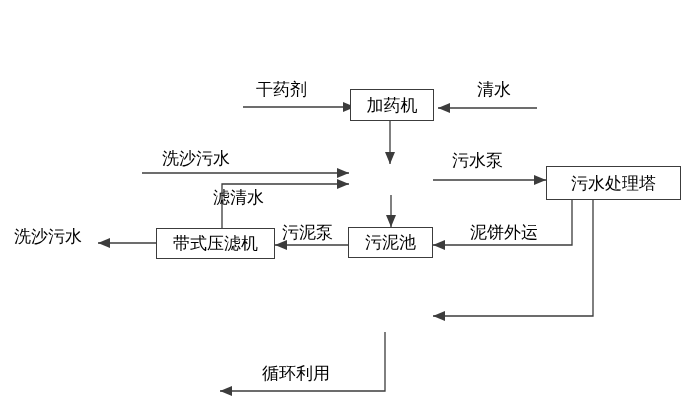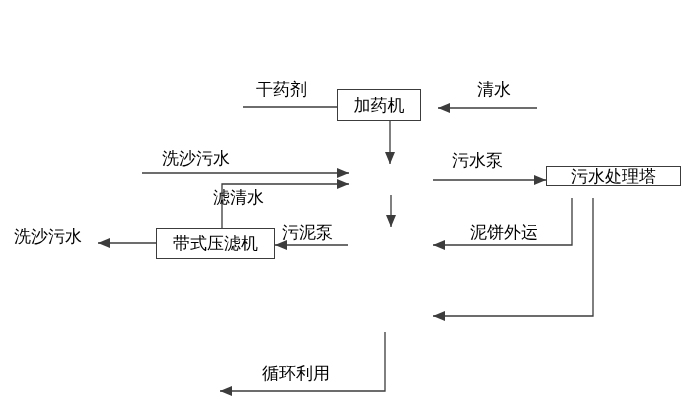--- a/index.html
+++ b/index.html
@@ -85,22 +85,23 @@
     <path d="M222 228 V184 H349" marker-end="url(#arr)"></path>
     <path d="M433 180 H546" marker-end="url(#arr)"></path>
     <path d="M391 195 V227" marker-end="url(#arr)"></path>
     <path d="M572 198 V245 H433" marker-end="url(#arr)"></path>
     <path d="M348 245 H275" marker-end="url(#arr)"></path>
     <path d="M156 243 H98" marker-end="url(#arr)"></path>
     <path d="M593 198 V316 H433" marker-end="url(#arr)"></path>
     <path d="M385 332 V391 H220" marker-end="url(#arr)"></path>
   </svg>
 
-  <div class="node" style="left:337px;top:89px;width:84px;height:32px">加药机</div>
-  <div class="node" style="left:546px;top:166px;width:135px;height:20px">污水处理塔</div>
+  <div class="node" style="left:350px;top:89px;width:84px;height:32px">加药机</div>
+  <div class="node" style="left:546px;top:166px;width:135px;height:34px">污水处理塔</div>
+  <div class="node" style="left:348px;top:227px;width:85px;height:31px">污泥池</div>
   <div class="node" style="left:156px;top:228px;width:119px;height:31px">带式压滤机</div>
 
   <span class="lbl" style="left:256px;top:81px">干药剂</span>
   <span class="lbl" style="left:477px;top:81px">清水</span>
   <span class="lbl" style="left:162px;top:150px">洗沙污水</span>
   <span class="lbl" style="left:452px;top:152px">污水泵</span>
   <span class="lbl" style="left:213px;top:189px">滤清水</span>
   <span class="lbl" style="left:282px;top:224px">污泥泵</span>
   <span class="lbl" style="left:470px;top:224px">泥饼外运</span>
   <span class="lbl" style="left:14px;top:228px">洗沙污水</span>

